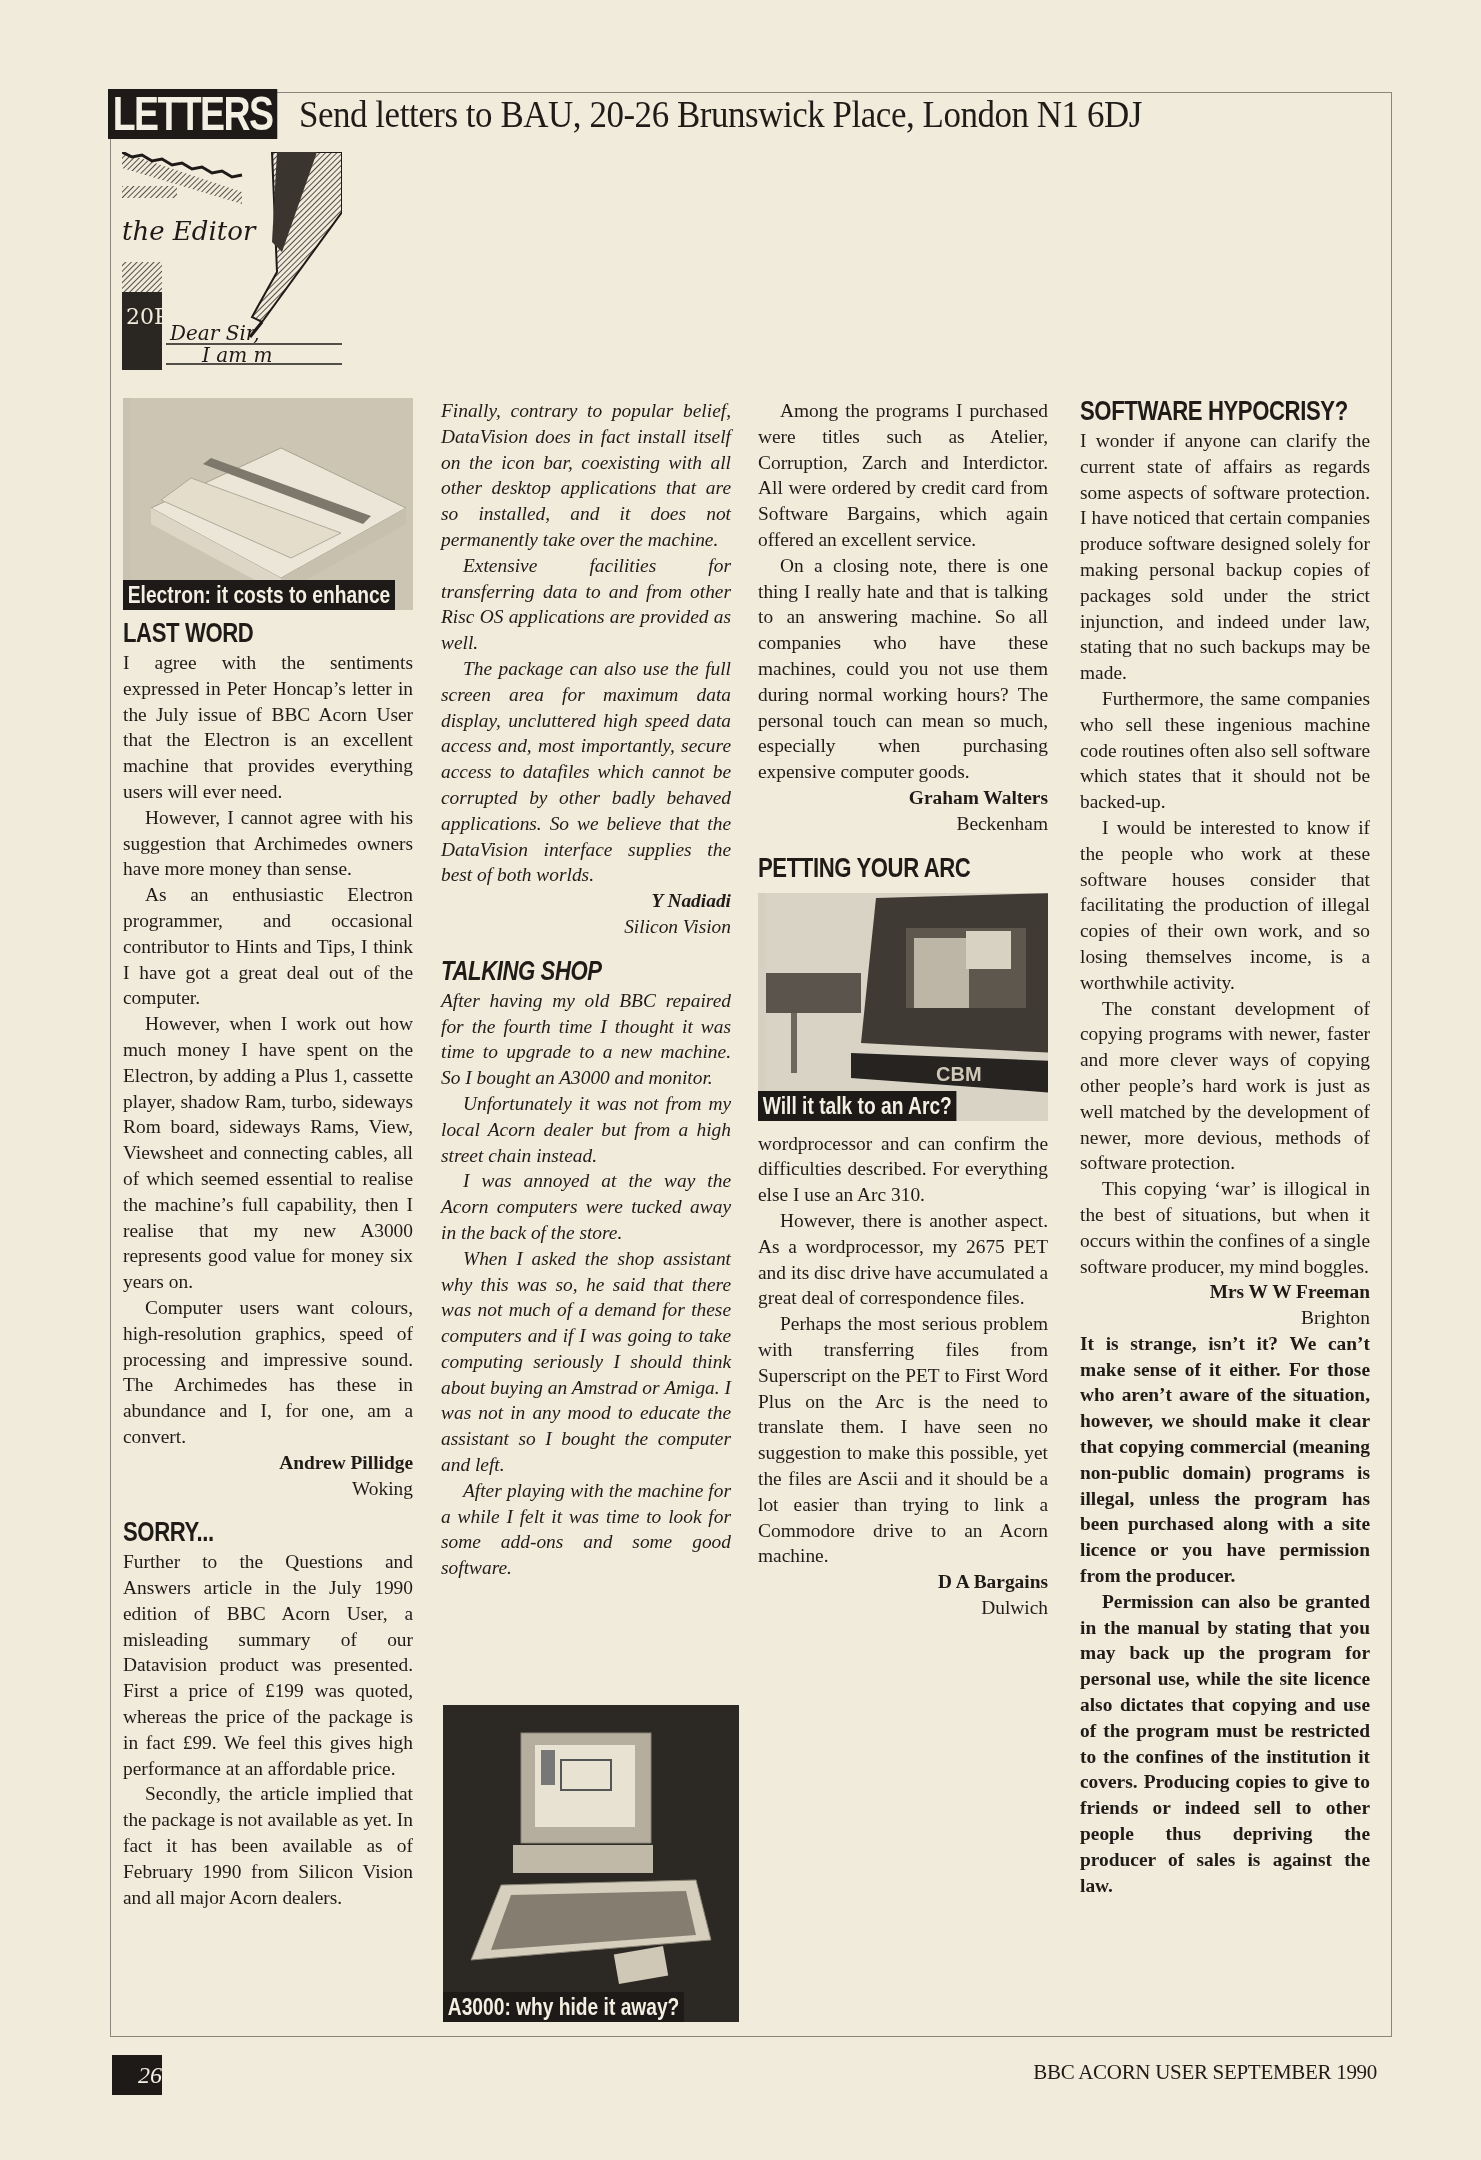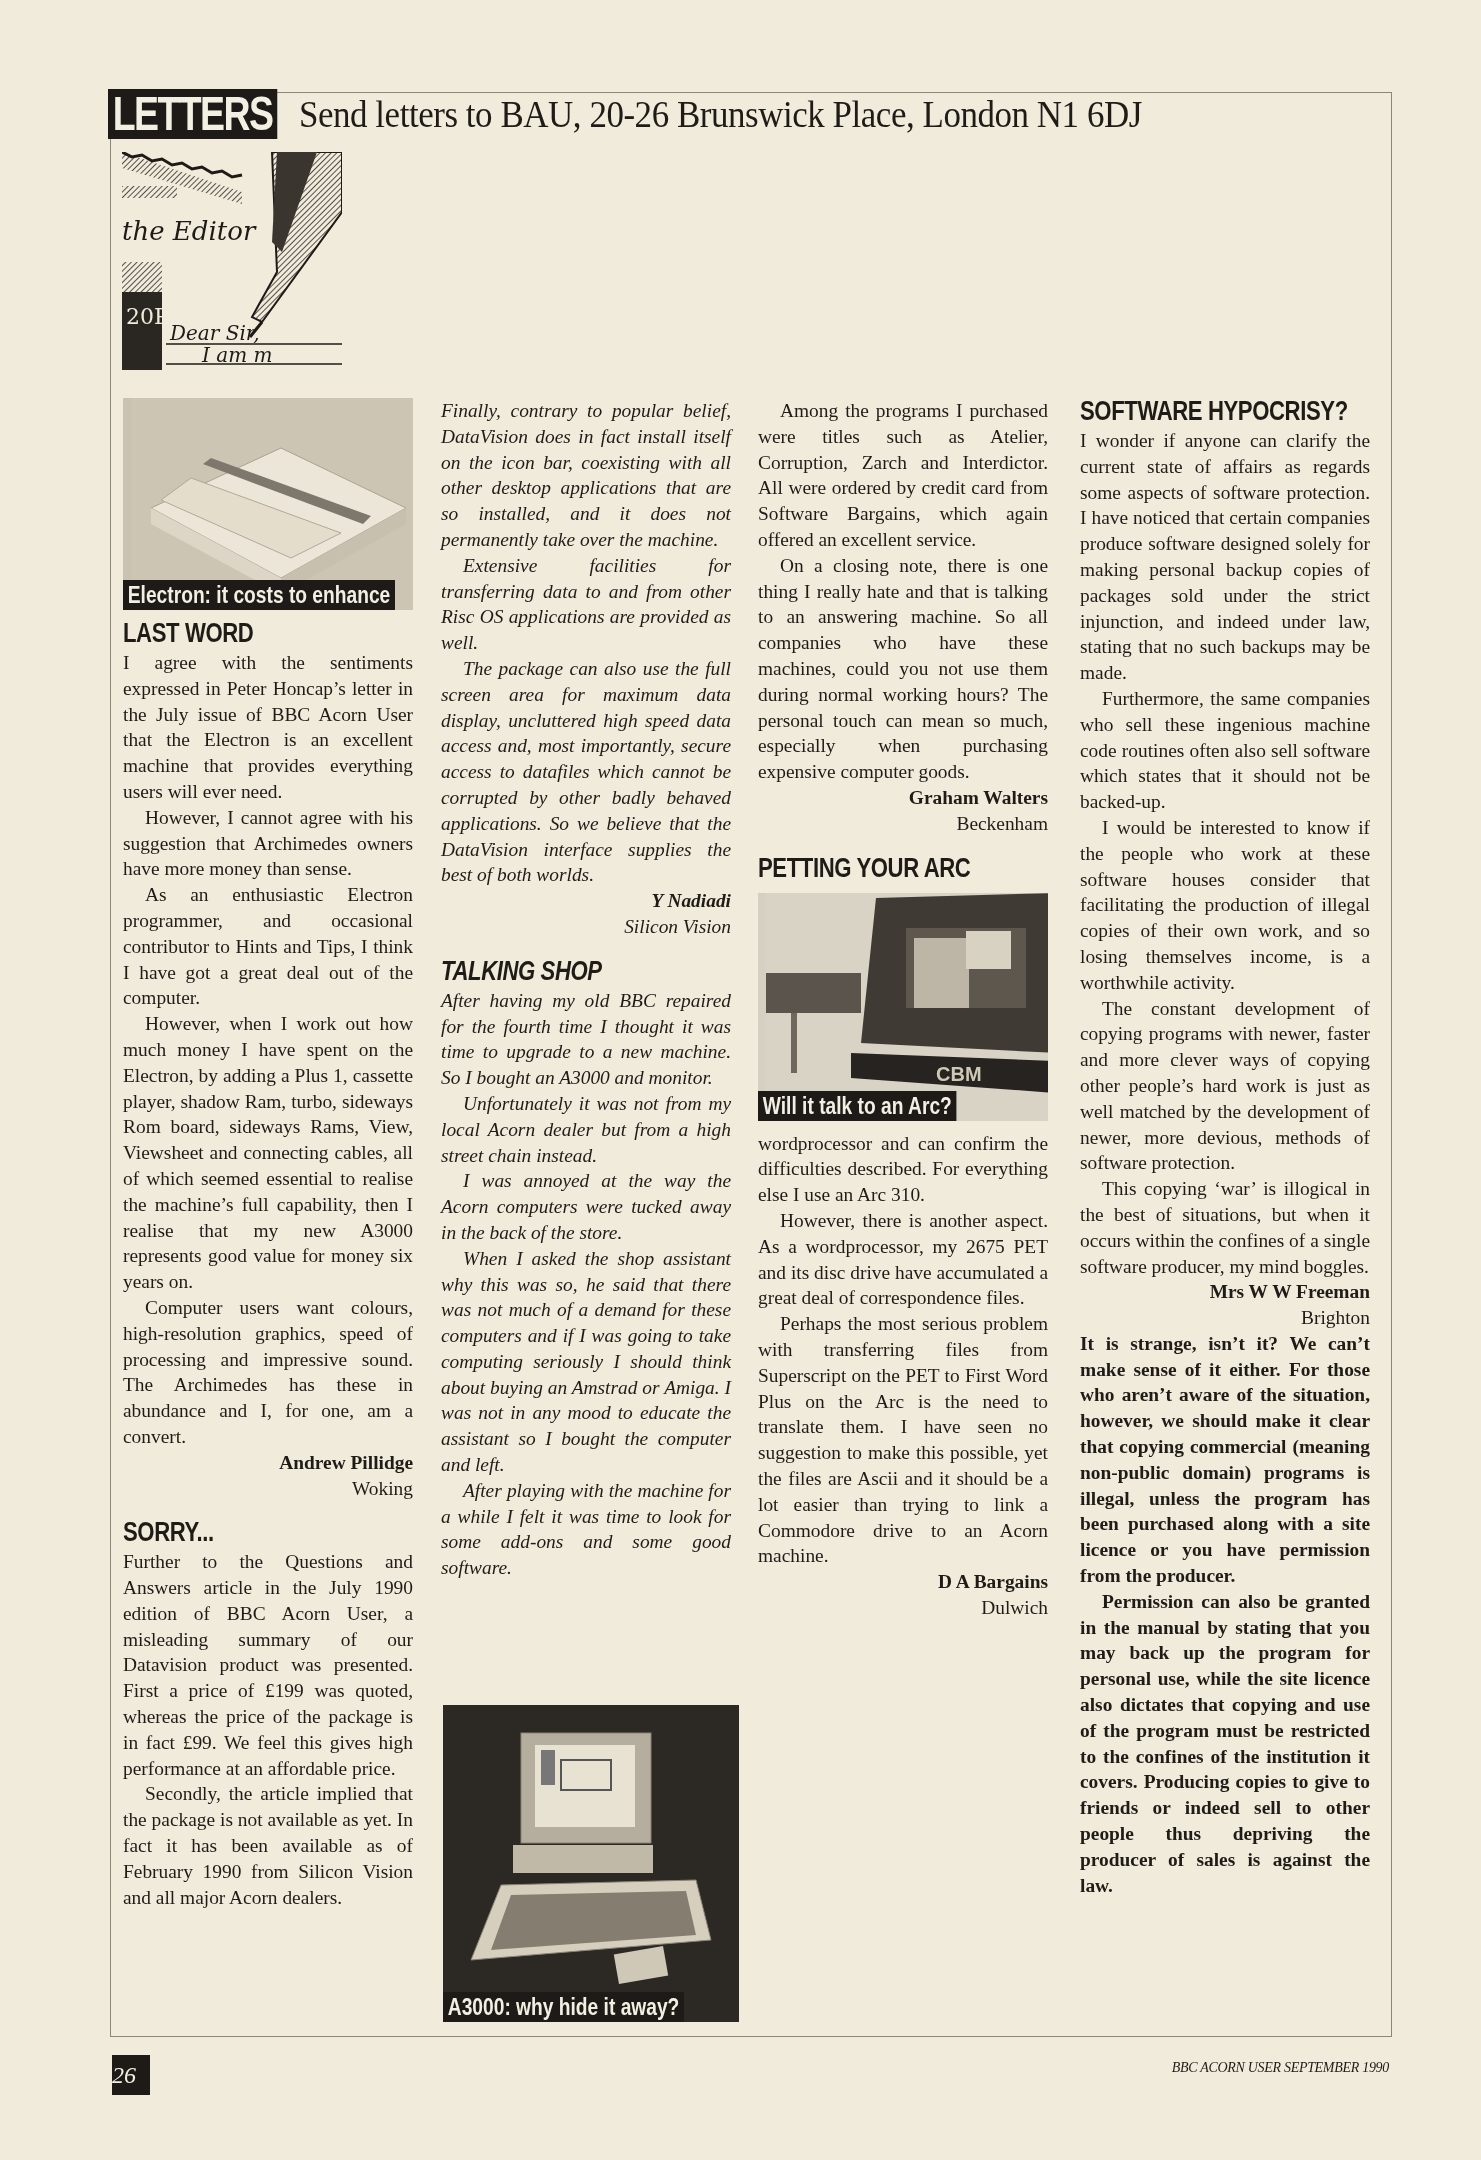--- a/index.html
+++ b/index.html
@@ -63,25 +63,25 @@
     background: #1d1a17; color: #f4efe3;
     font-family: "Liberation Sans", "DejaVu Sans", sans-serif;
     font-weight: bold; font-size: 24px; line-height: 30px;
     padding: 0 6px; white-space: nowrap;
     transform: scaleX(0.8); transform-origin: left bottom;
   }
   .editor-reply { font-weight: bold; }
   .footer-page {
     position: absolute; left: 112px; top: 2055px; width: 38px; height: 40px;
     background: #1d1a17; color: #f4efe3;
-    font-style: italic; font-size: 24px; line-height: 40px; text-align: left;
+    font-style: italic; font-size: 24px; line-height: 40px; text-align: right; padding-left: 12px;
   }
   .footer-mag {
-    position: absolute; right: 92px; top: 2060px;
-    font-style: italic; font-size: 14px; letter-spacing: -0.3px;
+    position: absolute; right: 104px; top: 2060px;
+    font-size: 21px; letter-spacing: -0.3px;
   }
 </style>
 </head>
 <body>
 
 <div class="frame"></div>
 
 <div class="header">
   <div class="letters-tag">LETTERS</div>
   <div class="address">Send letters to BAU, 20-26 Brunswick Place, London N1 6DJ</div>

